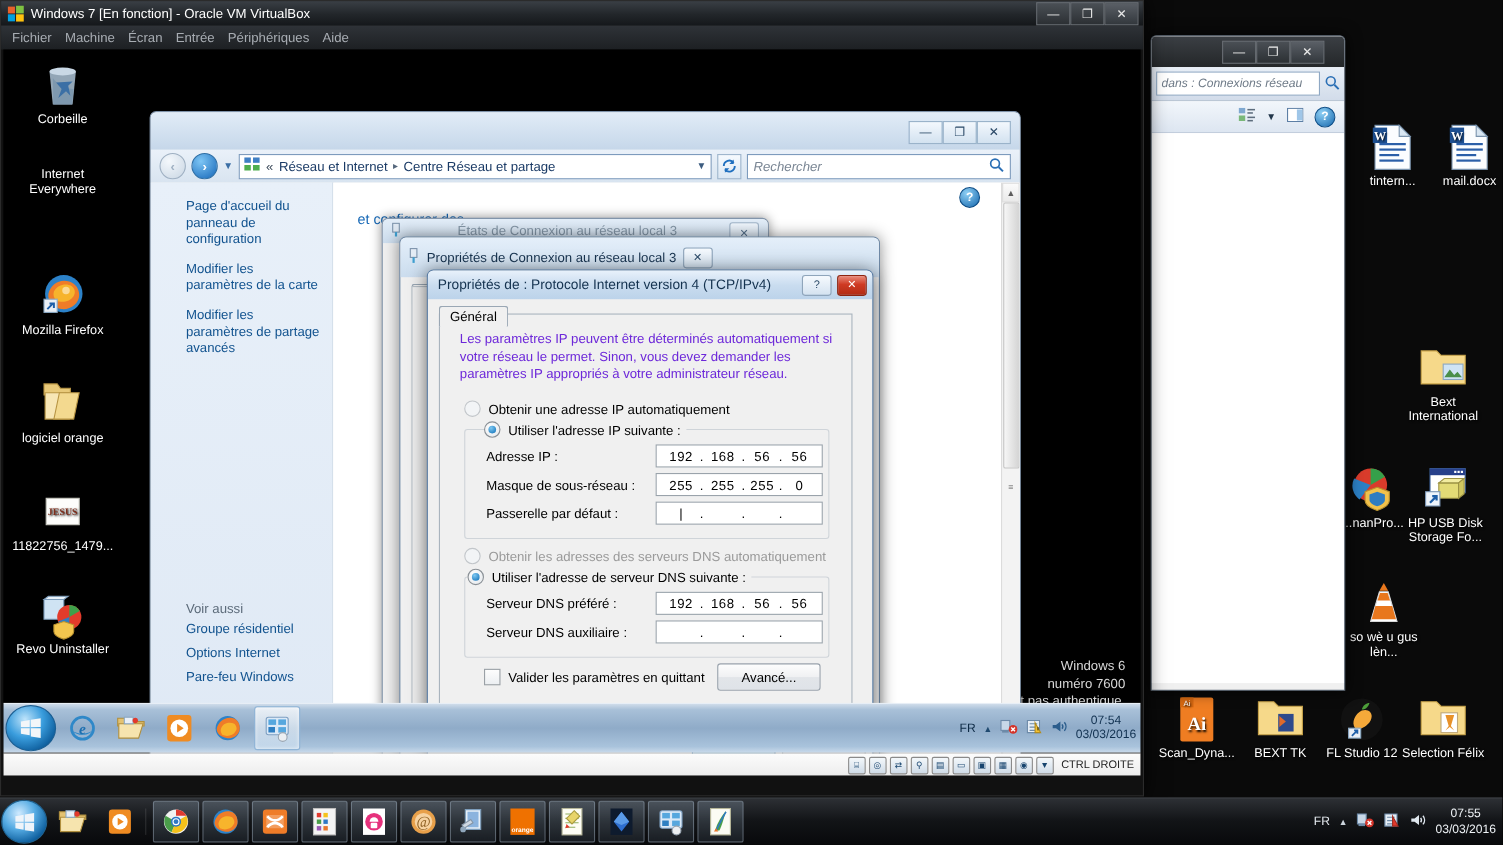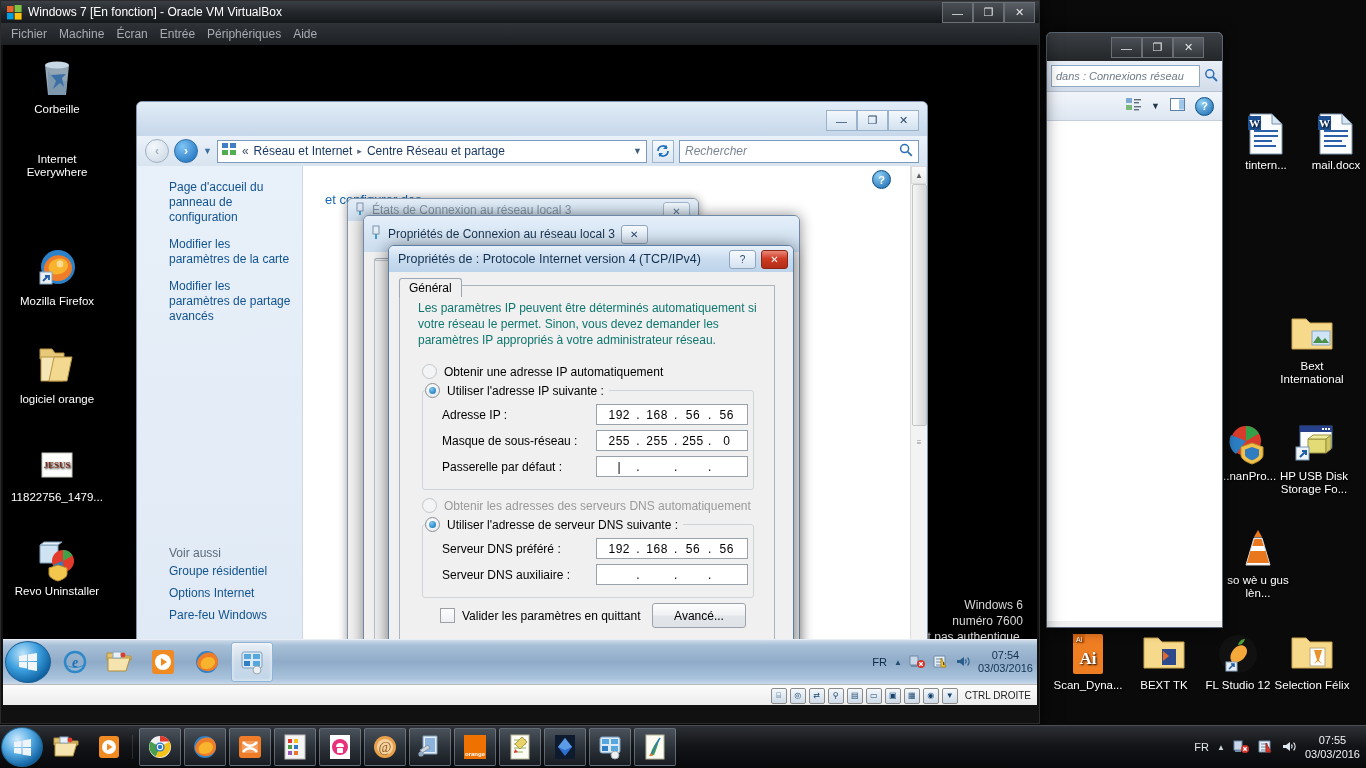--- a/index.html
+++ b/index.html
@@ -100,21 +100,21 @@
 
   
   .helpico{width:17px;height:17px;border-radius:50%;
       background:radial-gradient(circle at 35% 28%,#8fd0f5,#1567ad);border:1px solid #0d4d86;
       color:#fff;font-size:11px;font-weight:bold;display:flex;align-items:center;justify-content:center;}
 
   
   #dlg-etat{position:absolute;left:344px;top:153px;width:350px;height:490px;background:#f0f0f0;
       border:1px solid #8295ab;border-radius:6px 6px 0 0;box-shadow:0 0 10px rgba(0,0,0,.4);overflow:hidden;}
   #dlg-etat .tb{height:22px;background:linear-gradient(180deg,rgba(226,237,248,.97),rgba(203,220,237,.97));
-      display:flex;align-items:center;padding:0 6px;}
+      display:flex;align-items:center;padding:0 6px;gap:44px;}
 
   #dlg-conn{position:absolute;left:360px;top:170px;width:435px;height:478px;background:#f0f0f0;
       border:1px solid #6f89a6;border-radius:6px 6px 0 0;box-shadow:0 0 14px rgba(0,0,0,.45);overflow:hidden;}
   #dlg-conn .tb{height:36px;background:linear-gradient(180deg,rgba(228,239,250,.98),rgba(202,220,238,.98));
       display:flex;align-items:center;padding:0 6px;gap:6px;position:relative;}
   #dlg-conn .tb .t{font-size:12px;color:#17334f;}
   .tbbtn{width:25px;height:17px;border:1px solid #8fa5bb;border-radius:3px;
       background:linear-gradient(180deg,#f6fafe,#d4e2f0);display:flex;align-items:center;justify-content:center;
       font-size:10px;color:#2b4a68;}
   .tbbtn.red{background:linear-gradient(180deg,#e98b7b 0%,#cf3a23 45%,#b22d16 100%);border-color:#8d2410;color:#fff;}
@@ -127,21 +127,21 @@
   #dlg-ip{position:absolute;left:385px;top:200px;width:404px;height:455px;
       background:#f0f0f0;border:1px solid #5b7ea6;border-radius:6px 6px 0 0;
       box-shadow:0 2px 16px rgba(0,0,0,.55);overflow:hidden;}
   #dlg-ip .tb{height:26px;background:linear-gradient(180deg,#e8f1fb 0%,#c9dcef 52%,#bcd3ea 100%);
       display:flex;align-items:center;padding:0 5px 0 9px;gap:5px;}
   #dlg-ip .tb .t{flex:1;font-size:12.5px;color:#14324f;white-space:nowrap;}
   #dlg-ip .tabstrip{padding:6px 0 0 10px;border-bottom:none;}
   #dlg-ip .tabchip{background:#f0f0f0;border-color:#9aa7b4;position:relative;z-index:2;}
   #dlg-ip .tabpanel{position:absolute;left:10px;top:39px;width:374px;height:354px;
       border:1px solid #a9b4be;background:#f0f0f0;}
-  #dlg-ip .descr{position:absolute;left:18px;top:14px;width:340px;font-size:12px;line-height:16px;color:#0f766e;}
+  #dlg-ip .descr{position:absolute;left:18px;top:14px;width:340px;font-size:12px;line-height:16px;color:#6d28d9;}
   .radio{width:13px;height:13px;border-radius:50%;border:1px solid #8a9096;
       background:radial-gradient(circle at 40% 35%,#ffffff,#e2e6ea);display:inline-block;position:relative;
       vertical-align:-2px;flex:0 0 auto;}
   .radio.on::after{content:"";position:absolute;left:3px;top:3px;width:7px;height:7px;border-radius:50%;
       background:radial-gradient(circle at 35% 30%,#7ec8f2,#0a6cb5);}
   .radio.dis{border-color:#c2c6ca;background:#f2f4f6;}
   .rowline{display:flex;align-items:center;gap:7px;font-size:12px;}
   .rowline.dis{color:#9a9a9a;}
   .grp{position:absolute;border:1px solid #cfd4d9;border-radius:3px;}
   .fieldlbl{position:absolute;font-size:12px;}
@@ -611,21 +611,21 @@
 
       <div class="tabpanel">
         <div class="descr">Les paramètres IP peuvent être déterminés automatiquement si votre réseau le permet. Sinon, vous devez demander les paramètres IP appropriés à votre administrateur réseau.</div>
 
         <div class="rowline dis" style="position:absolute;left:22px;top:78px;">
           <span class="radio dis"></span>
           <span style="color:#000;">Obtenir une adresse IP automatiquement</span>
         </div>
 
         <div class="grp" style="left:22px;top:104px;width:330px;height:98px;"></div>
-        <div class="rowline" style="position:absolute;left:25px;top:97px;background:#f0f0f0;padding:0 5px 0 0;">
+        <div class="rowline" style="position:absolute;left:40px;top:97px;background:#f0f0f0;padding:0 5px 0 0;">
           <span class="radio on"></span>
           <span>Utiliser l'adresse IP suivante :</span>
         </div>
 
         <div class="fieldlbl" style="left:42px;top:122px;">Adresse IP :</div>
         <div class="ipbox" style="left:196px;top:118px;width:150px;">
           <span style="width:34px;text-align:center;">192</span>
             <span>.</span>
           <span style="width:34px;text-align:center;">168</span>
             <span>.</span>

